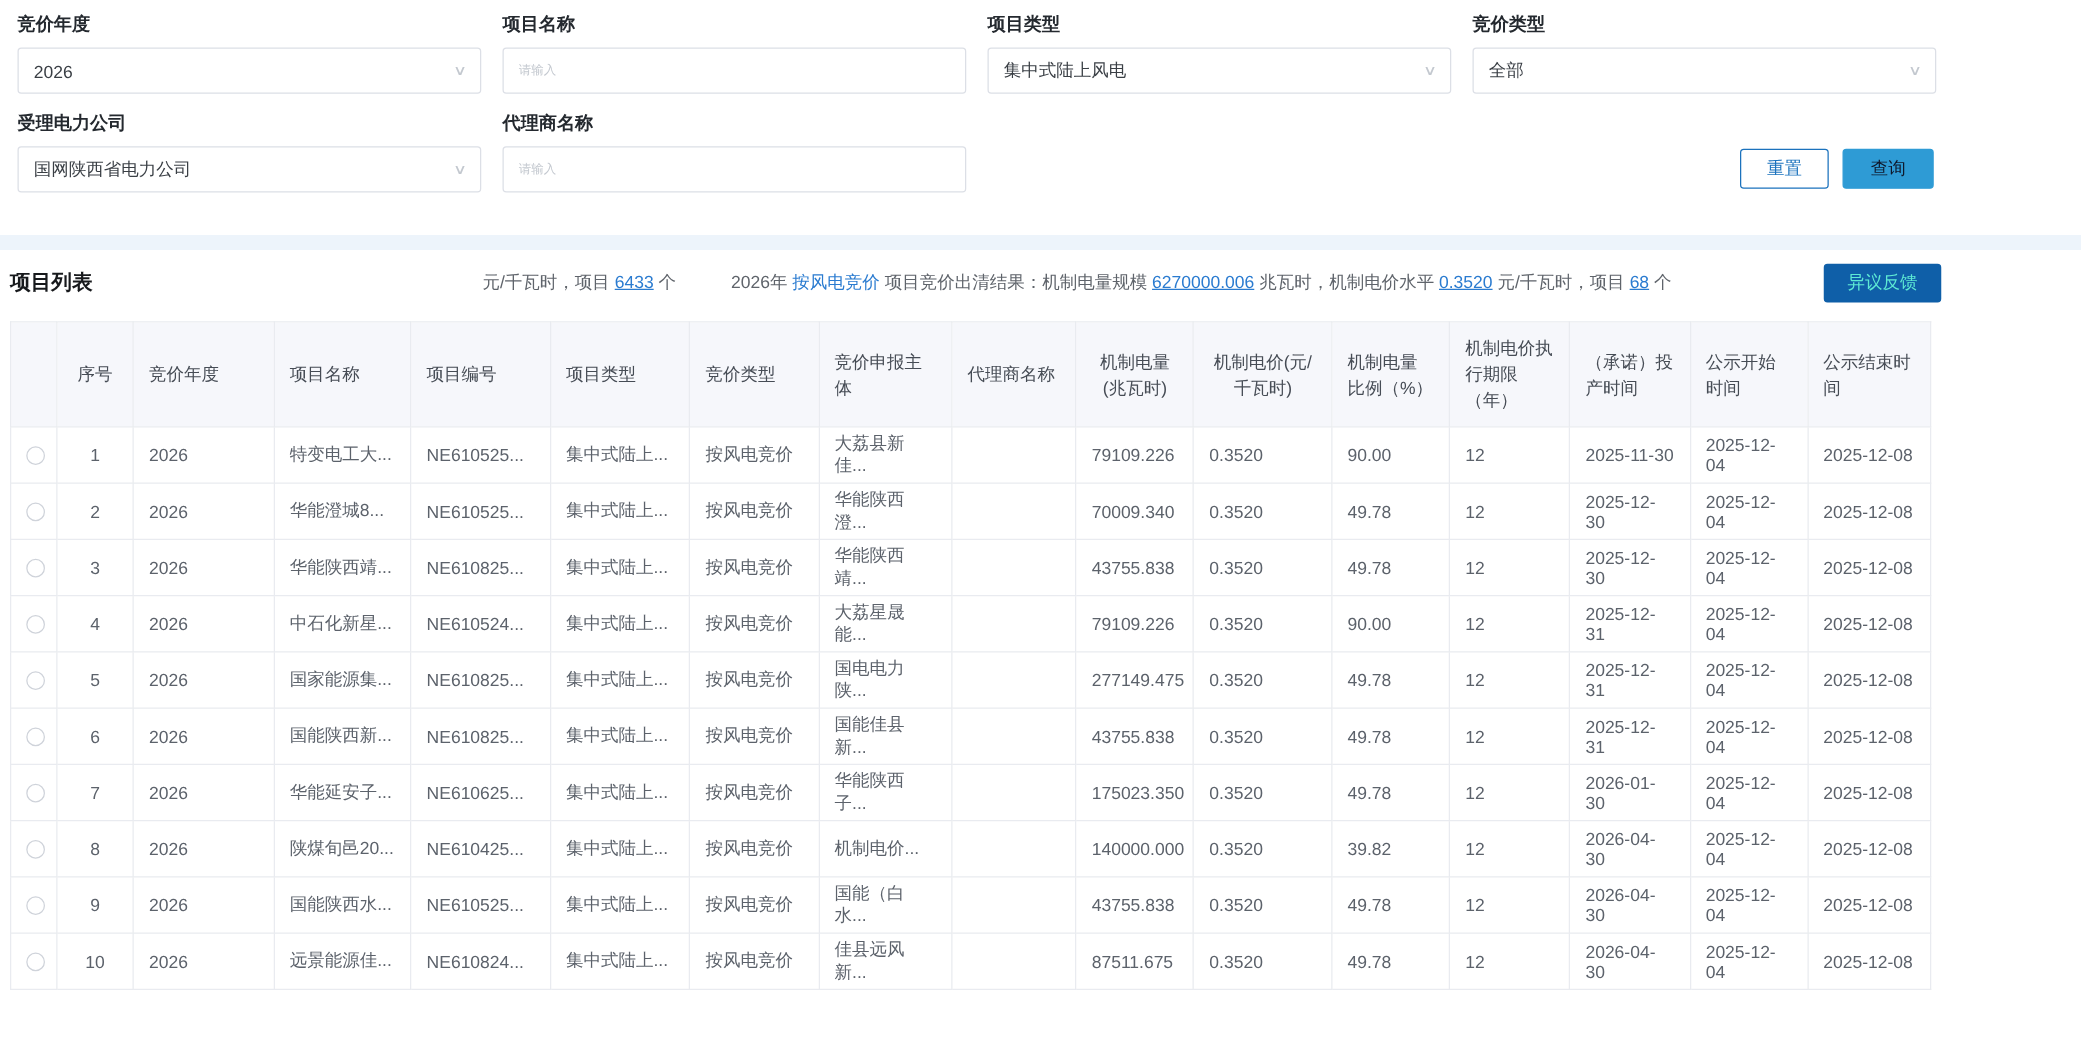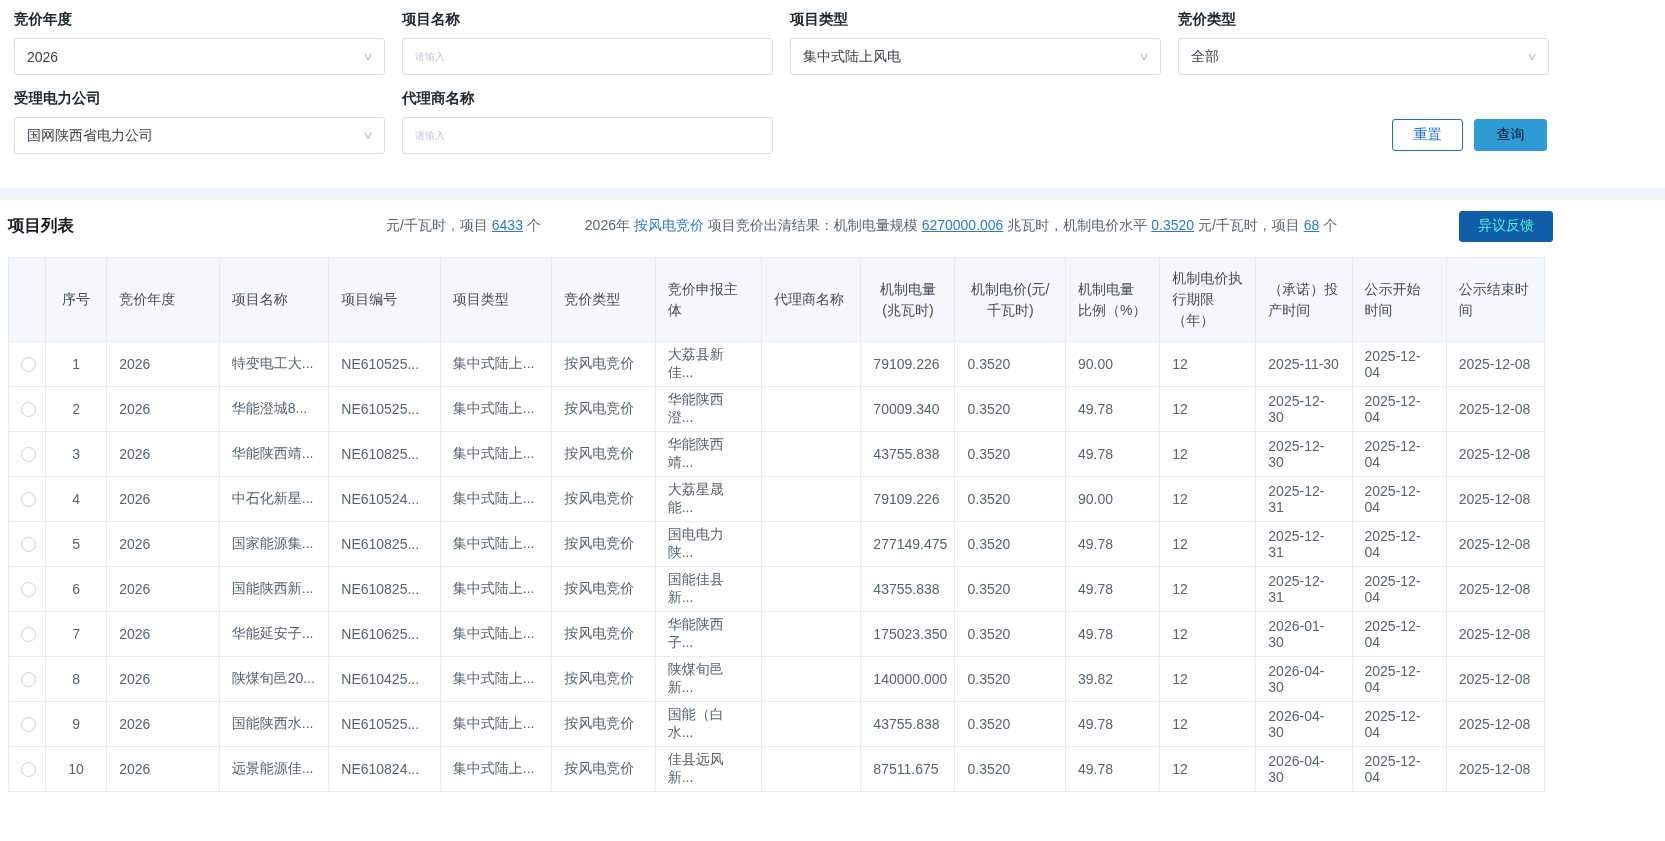--- a/index.html
+++ b/index.html
@@ -315,21 +315,21 @@
             <td>2025-12-08</td>
           </tr>
           <tr>
             <td class="al-c"><span class="radio"></span></td>
             <td class="al-c">8</td>
             <td>2026</td>
             <td>陕煤旬邑20...</td>
             <td>NE610425...</td>
             <td>集中式陆上...</td>
             <td>按风电竞价</td>
-            <td>陕煤旬邑新...</td>
+            <td>机制电价...</td>
             <td></td>
             <td class="al-r">140000.000</td>
             <td class="al-r">0.3520</td>
             <td>39.82</td>
             <td>12</td>
             <td>2026-04-30</td>
             <td>2025-12-04</td>
             <td>2025-12-08</td>
           </tr>
           <tr>

